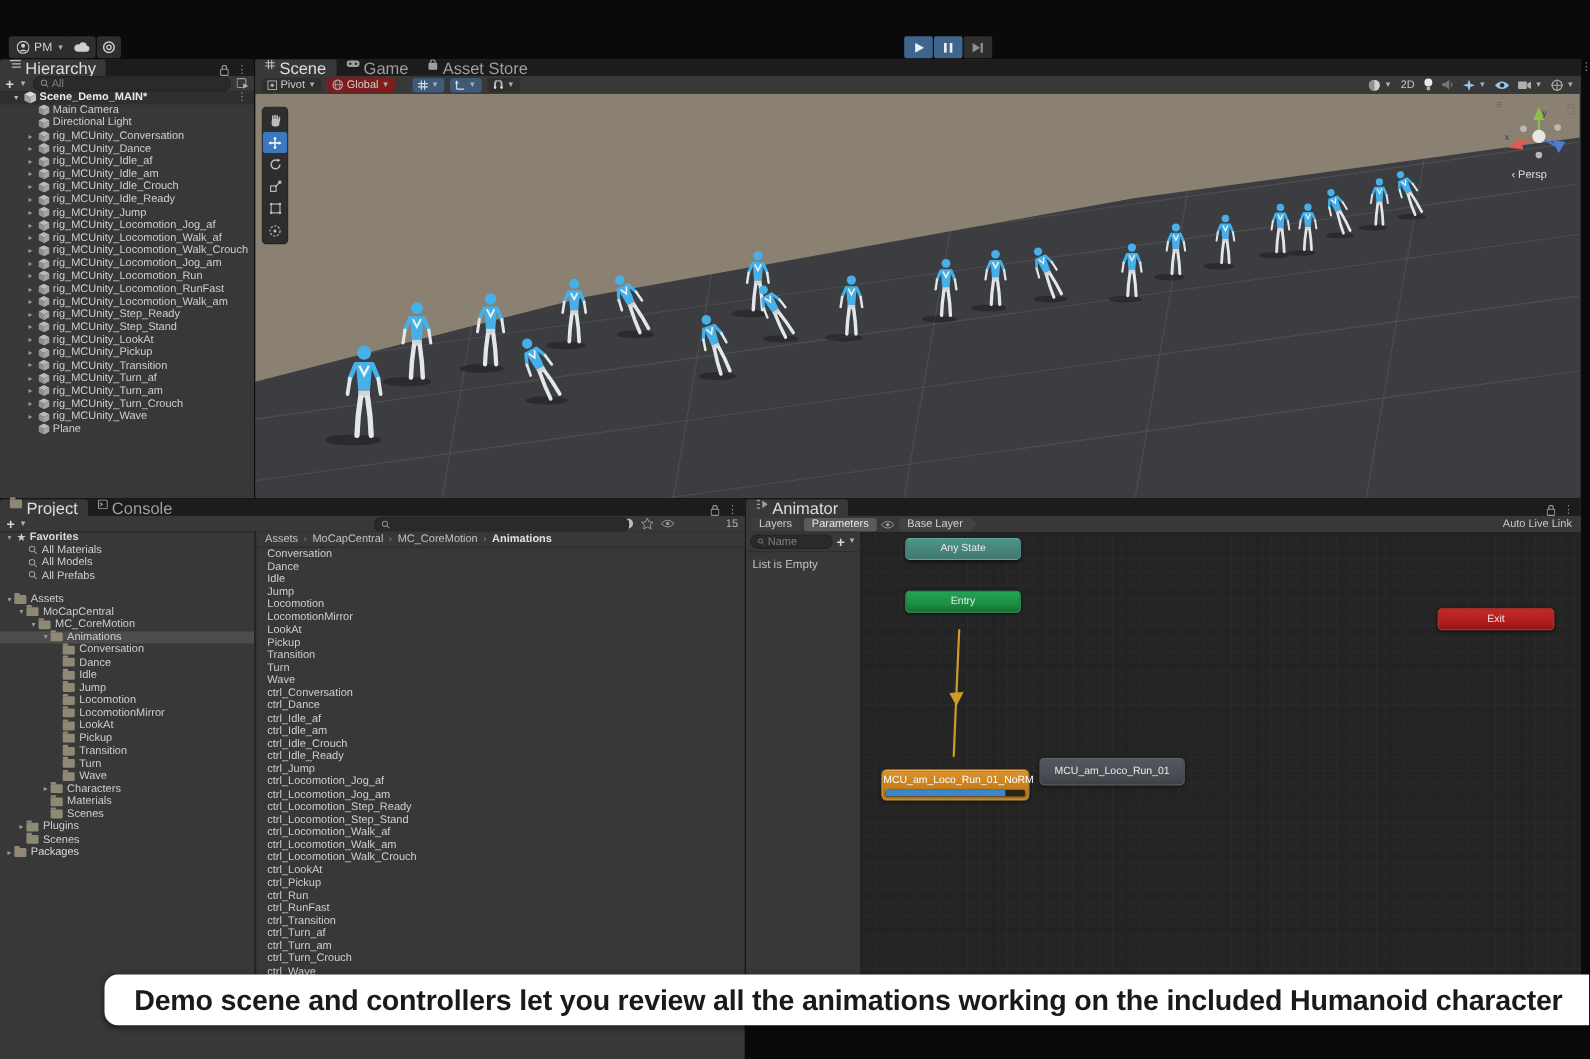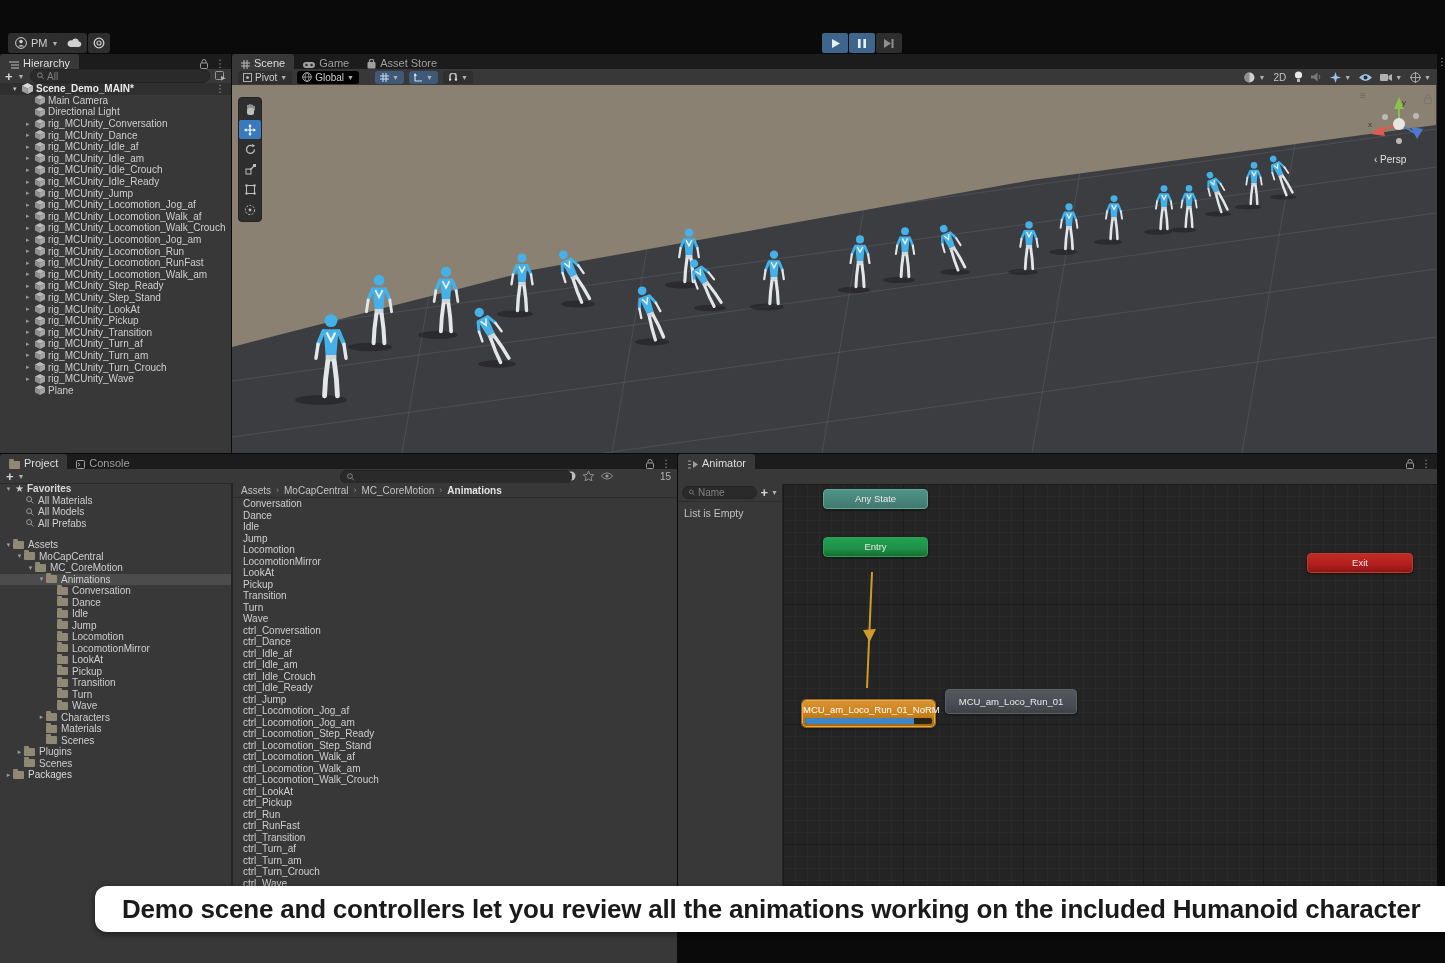--- a/index.html
+++ b/index.html
@@ -8,21 +8,21 @@
         -webkit-font-smoothing:antialiased;}
   .abs{position:absolute;}
   svg{display:block;}
   
   .tbtn{display:flex;align-items:center;gap:4px;height:20px;padding:0 7px;background:#2e2e2e;
         border-radius:3px;color:#cfcfcf;}
   .caret{font-size:7px;color:#b0b0b0;line-height:1;}
   .playbtn{width:26px;height:20px;display:flex;align-items:center;justify-content:center;border-radius:2px;}
   
   .tabstrip{display:flex;align-items:flex-end;height:15px;background:#1c1c1c;}
-  .tab{display:flex;align-items:flex-end;gap:4px;height:15px;padding:0 9px;color:#9f9f9f;font-size:11px;}
+  .tab{display:flex;align-items:flex-start;gap:4px;height:15px;padding:0 9px;color:#9f9f9f;font-size:15px;}
   .tab.active{background:#383838;color:#dedede;border-radius:3px 3px 0 0;}
   .winicons{margin-left:auto;display:flex;align-items:center;gap:7px;padding-right:6px;color:#9a9a9a;}
   .kebab{font-size:10px;color:#9a9a9a;line-height:1;}
   .toolrow{display:flex;align-items:center;background:#383838;border-bottom:1px solid #2a2a2a;}
   .searchbox{display:flex;align-items:center;gap:3px;height:12px;background:#2a2a2a;border:1px solid #232323;
              border-radius:7px;padding:0 6px;}
   .searchbox input{background:transparent;border:none;outline:none;color:#cfcfcf;font-size:10px;
                    font-family:"Liberation Sans",sans-serif;width:100%;padding:0;}
   .searchbox input::placeholder{color:#818181;}
   .plus{font-size:13px;color:#d6d6d6;font-weight:bold;line-height:1;}
@@ -439,21 +439,21 @@
     </div>
     <div class="toolrow" style="height:16px;padding:0 6px;gap:5px;">
       <div class="tbtn" style="height:13px;background:#2f2f2f;gap:3px;padding:0 5px;">
         <svg width="9" height="9" viewBox="0 0 9 9">
             <rect x="0.5" y="0.5" width="8" height="8" fill="none" stroke="#b0b0b0"></rect>
             <circle cx="4.5" cy="4.5" r="1.5" fill="#b0b0b0"></circle>
           </svg>
         <span style="font-size:10px;">Pivot</span>
         <span class="caret">▼</span>
       </div>
-      <div class="tbtn" style="height:13px;background:#000000;gap:3px;padding:0 5px;">
+      <div class="tbtn" style="height:13px;background:#7f1d1d;gap:3px;padding:0 5px;">
         <svg width="10" height="10" viewBox="0 0 10 10">
             <circle cx="5" cy="5" r="4.3" fill="none" stroke="#b0b0b0"></circle>
             <ellipse cx="5" cy="5" rx="2" ry="4.3" fill="none" stroke="#b0b0b0" stroke-width=".8"></ellipse>
             <path d="M0.8,5 H9.2" stroke="#b0b0b0" stroke-width=".8"></path>
           </svg>
         <span style="font-size:10px;">Global</span>
         <span class="caret">▼</span>
       </div>
       <div style="width:6px;"></div>
       <div class="tbtn" style="height:13px;background:#3e5a78;gap:3px;padding:0 5px;">
@@ -1100,20 +1100,36 @@
         <span>Animator</span>
       </div>
       <div class="winicons">
         <svg width="8" height="10" viewBox="0 0 8 10">
             <rect x="0.5" y="4" width="7" height="5.5" rx="1" fill="none" stroke="#9a9a9a"></rect>
             <path d="M2,4 V2.5 a2,2 0 0 1 4,0 V4" fill="none" stroke="#9a9a9a"></path>
           </svg>
         <span class="kebab">⋮</span>
       </div>
     </div>
+    <div class="toolrow" style="height:15px;padding:0 5px;gap:4px;">
+      <div class="abar-btn">
+          <span>Layers</span>
+        </div>
+      <div class="abar-btn sel">
+          <span>Parameters</span>
+        </div>
+      <svg width="12" height="8" viewBox="0 0 13 9">
+          <path d="M0,4.5 Q6.5,-2.5 13,4.5 Q6.5,11.5 0,4.5 Z" fill="none" stroke="#9a9a9a"></path>
+          <circle cx="6.5" cy="4.5" r="1.8" fill="#9a9a9a"></circle>
+        </svg>
+      <div style="height:12px;display:flex;align-items:center;padding:0 14px 0 8px;background:#424242;clip-path:polygon(0 0,calc(100% - 7px) 0,100% 50%,calc(100% - 7px) 100%,0 100%);">
+        <span style="font-size:10px;color:#d2d2d2;">Base Layer</span>
+      </div>
+      <span style="margin-left:auto;font-size:10px;color:#c9c9c9;padding-right:3px;">Auto Live Link</span>
+    </div>
     <div class="abs" style="left:0;top:30px;width:759px;height:448px;display:flex;">
       <div style="width:104px;flex:none;background:#383838;border-right:1px solid #242424;">
         <div style="display:flex;align-items:center;gap:3px;padding:2px 4px;">
           <div class="searchbox" style="flex:1;height:11px;">
             <svg width="7" height="7" viewBox="0 0 9 9">
                 <circle cx="3.5" cy="3.5" r="2.8" fill="none" stroke="#8b8b8b" stroke-width="1.1"></circle>
                 <line x1="5.8" y1="5.8" x2="8.4" y2="8.4" stroke="#8b8b8b" stroke-width="1.1"></line>
               </svg>
             <input placeholder="Name" style="">
           </div>

